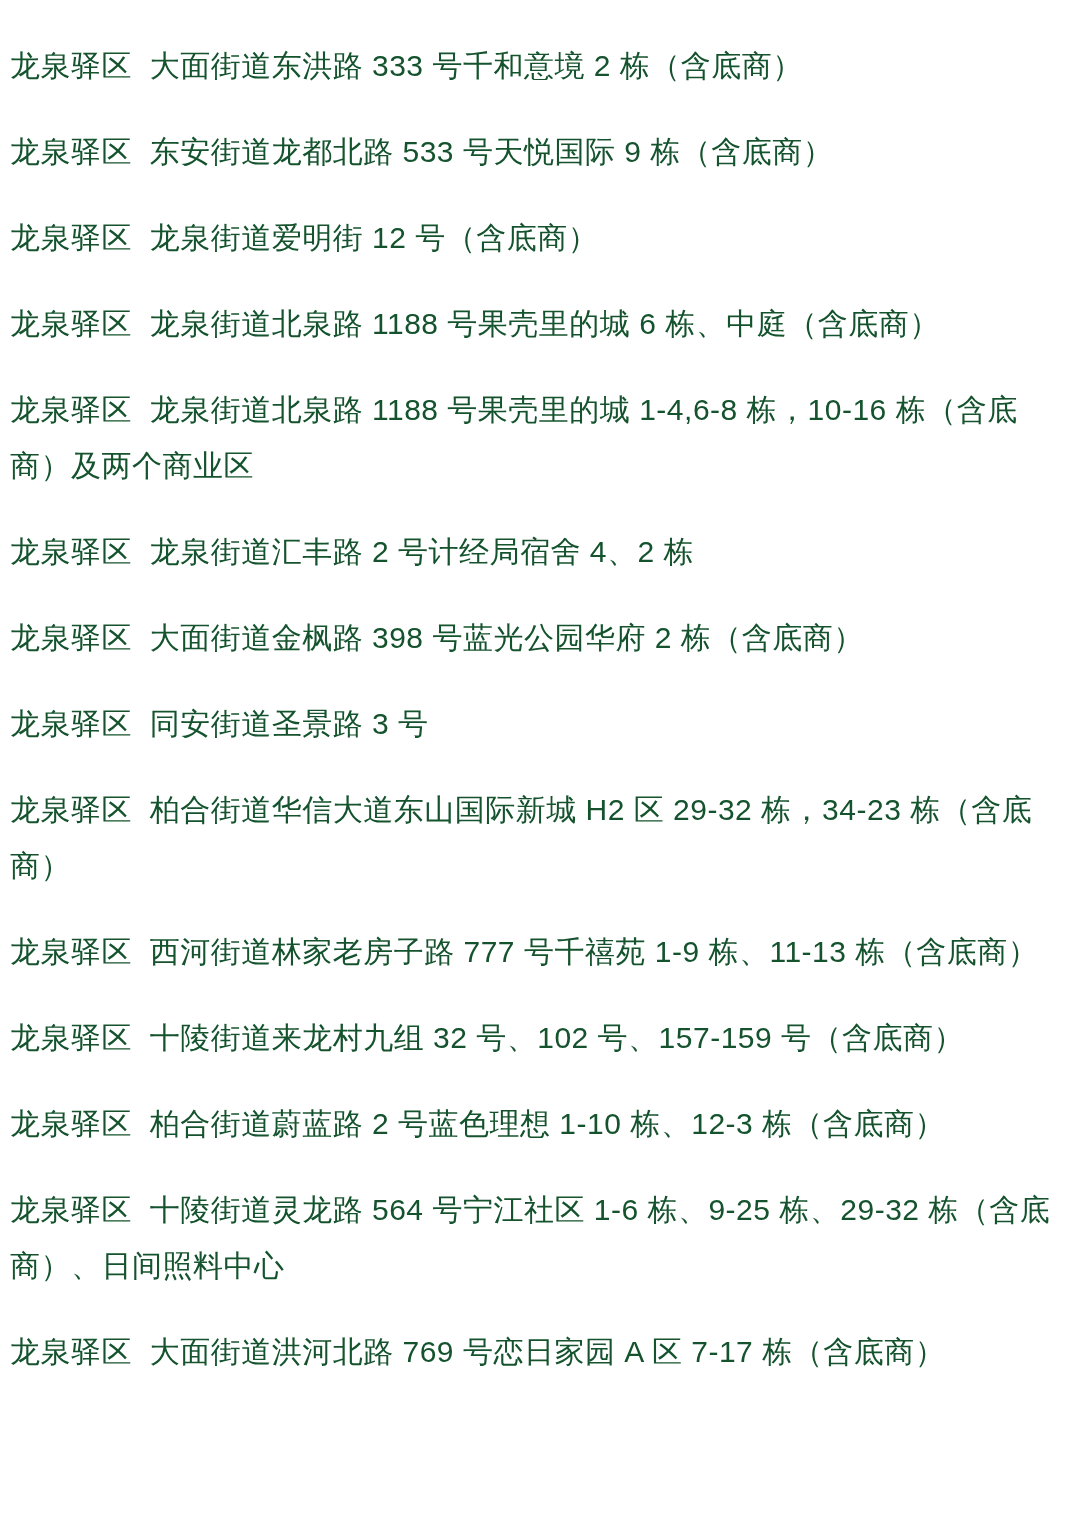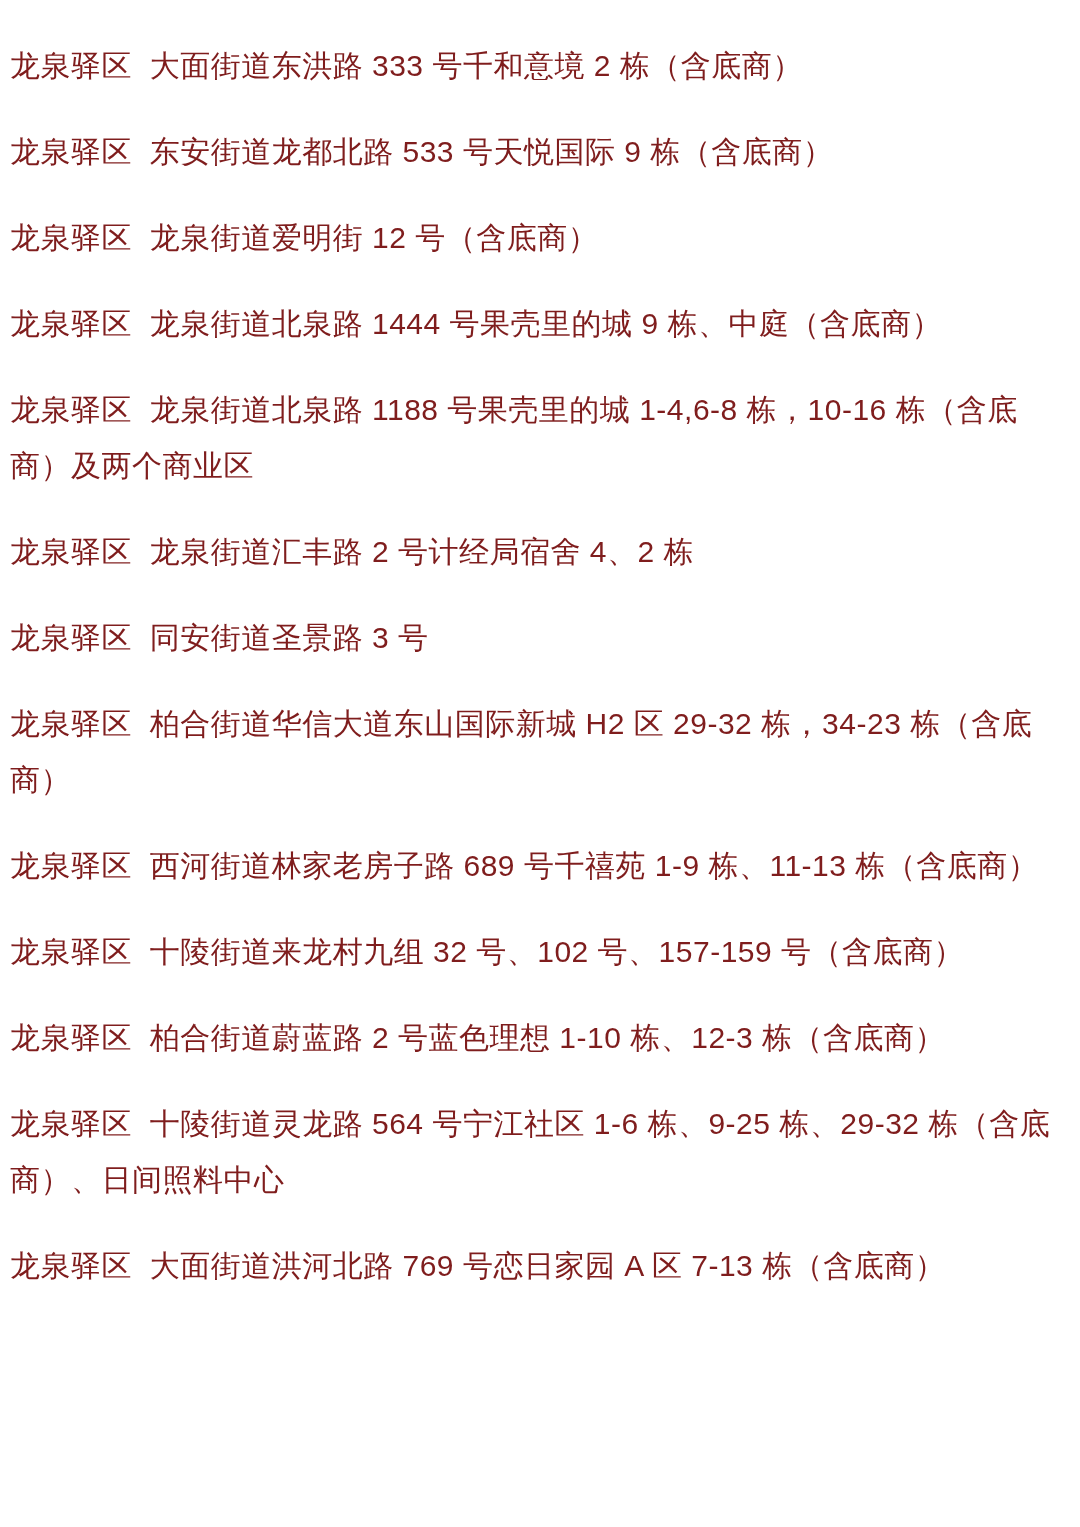--- a/index.html
+++ b/index.html
@@ -14,38 +14,39 @@
     color: #1a1a1a;
   }
   .page {
     width: 1080px;
     box-sizing: border-box;
     padding: 8px 10px 10px 10px;
   }
   .entry {
     font-size: 30px;
     line-height: 56px;
-    color: #7f1d1d;
+    color: #14532d;
     letter-spacing: 0.5px;
     word-break: break-word;
     white-space: pre-wrap;
     font-weight: 400;
   }
 </style>
 </head>
 <body>
 
 <div class="page">
   <p class="entry">龙泉驿区  大面街道东洪路 333 号千和意境 2 栋（含底商）</p>
   <p class="entry">龙泉驿区  东安街道龙都北路 533 号天悦国际 9 栋（含底商）</p>
   <p class="entry">龙泉驿区  龙泉街道爱明街 12 号（含底商）</p>
-  <p class="entry">龙泉驿区  龙泉街道北泉路 1444 号果壳里的城 9 栋、中庭（含底商）</p>
+  <p class="entry">龙泉驿区  龙泉街道北泉路 1188 号果壳里的城 6 栋、中庭（含底商）</p>
   <p class="entry">龙泉驿区  龙泉街道北泉路 1188 号果壳里的城 1-4,6-8 栋，10-16 栋（含底商）及两个商业区</p>
   <p class="entry">龙泉驿区  龙泉街道汇丰路 2 号计经局宿舍 4、2 栋</p>
+  <p class="entry">龙泉驿区  大面街道金枫路 398 号蓝光公园华府 2 栋（含底商）</p>
   <p class="entry">龙泉驿区  同安街道圣景路 3 号</p>
   <p class="entry">龙泉驿区  柏合街道华信大道东山国际新城 H2 区 29-32 栋，34-23 栋（含底商）</p>
-  <p class="entry">龙泉驿区  西河街道林家老房子路 689 号千禧苑 1-9 栋、11-13 栋（含底商）</p>
+  <p class="entry">龙泉驿区  西河街道林家老房子路 777 号千禧苑 1-9 栋、11-13 栋（含底商）</p>
   <p class="entry">龙泉驿区  十陵街道来龙村九组 32 号、102 号、157-159 号（含底商）</p>
   <p class="entry">龙泉驿区  柏合街道蔚蓝路 2 号蓝色理想 1-10 栋、12-3 栋（含底商）</p>
   <p class="entry">龙泉驿区  十陵街道灵龙路 564 号宁江社区 1-6 栋、9-25 栋、29-32 栋（含底商）、日间照料中心</p>
-  <p class="entry">龙泉驿区  大面街道洪河北路 769 号恋日家园 A 区 7-13 栋（含底商）</p>
+  <p class="entry">龙泉驿区  大面街道洪河北路 769 号恋日家园 A 区 7-17 栋（含底商）</p>
 
 </div>
 
 </body></html>

